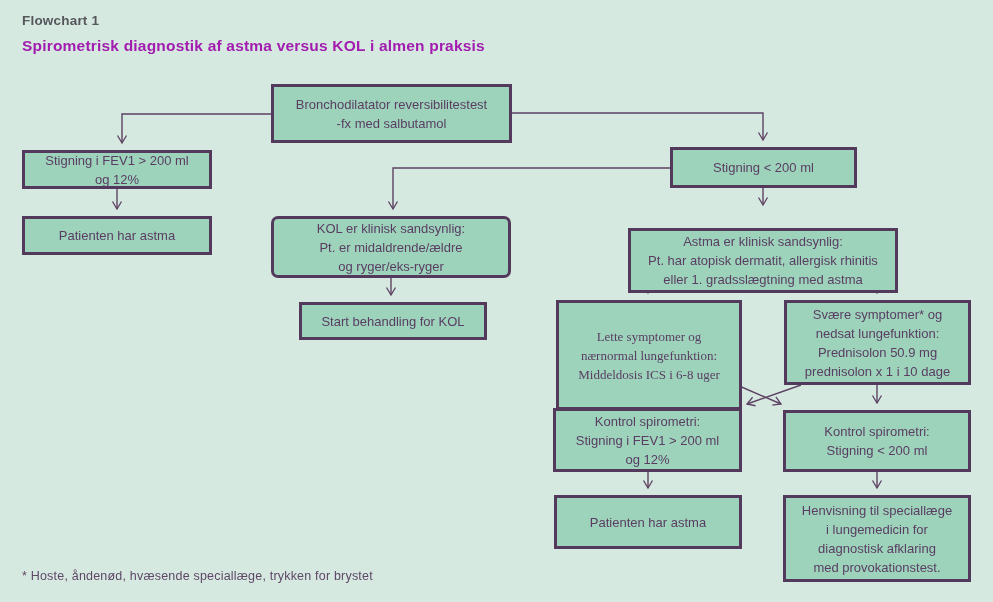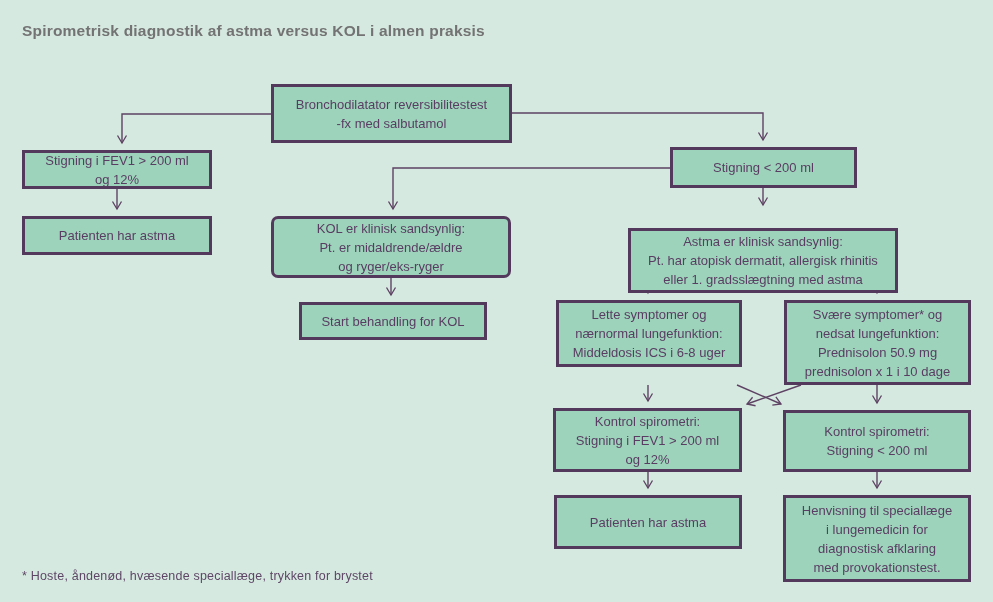--- a/index.html
+++ b/index.html
@@ -8,21 +8,21 @@
     width:993px;height:602px;
     background:#d6e9e0;
     font-family:"Liberation Sans","DejaVu Sans",sans-serif;
     overflow:hidden;
   }
   .hdr{position:absolute;left:22px;top:13px;}
   .hdr-label{
     font-size:13.5px;font-weight:bold;color:#55575c;letter-spacing:.2px;
   }
   .hdr-title{
-    margin-top:9px;font-size:15.5px;font-weight:bold;color:#737373;letter-spacing:.2px;
+    margin-top:9px;font-size:15.5px;font-weight:bold;color:#a21caf;letter-spacing:.2px;
   }
   .node{
     position:absolute;
     background:#9dd3bb;
     border:3px solid #533a5c;
     box-sizing:border-box;
     display:flex;align-items:center;justify-content:center;
     text-align:center;
     color:#593d62;
     font-size:13px;line-height:19px;
@@ -34,20 +34,21 @@
     position:absolute;left:22px;top:569px;
     font-size:12.5px;color:#5e4766;letter-spacing:.2px;
   }
 </style>
 </head>
 <body>
 
 <div class="stage">
 
   <div class="hdr">
+    <div class="hdr-label">Flowchart 1</div>
     <div class="hdr-title">Spirometrisk diagnostik af astma versus KOL i almen praksis</div>
   </div>
 
   <svg class="wires" viewBox="0 0 993 602">
     <defs>
       <marker id="arrow" viewBox="-9 -6 11 12" markerWidth="11" markerHeight="12" refX="0" refY="0" orient="auto" markerUnits="userSpaceOnUse">
         <path d="M -7.5 -4.5 L 0 0 L -7.5 4.5" fill="none" stroke="#5d4263" stroke-width="1.3"></path>
       </marker>
     </defs>
     <g fill="none" stroke="#5d4263" stroke-width="1.4">
@@ -81,21 +82,21 @@
   <div class="node" style="left:271px;top:216px;width:240px;height:62px;border-radius:7px;">KOL er klinisk sandsynlig:
 Pt. er midaldrende/ældre
 og ryger/eks-ryger</div>
 
   <div class="node" style="left:299px;top:302px;width:188px;height:27px;">Start behandling for KOL</div>
 
   <div class="node" style="left:628px;top:228px;width:270px;height:65px;">Astma er klinisk sandsynlig:
 Pt. har atopisk dermatit, allergisk rhinitis
 eller 1. gradsslægtning med astma</div>
 
-  <div class="node" style="left:556px;top:300px;width:186px;height:67px;">Lette symptomer og
+  <div class="node" style="left:556px;top:300px;width:186px;height:110px;font-family:Liberation Serif, serif;">Lette symptomer og
 nærnormal lungefunktion:
 Middeldosis ICS i 6-8 uger</div>
 
   <div class="node" style="left:784px;top:300px;width:187px;height:85px;">Svære symptomer* og
 nedsat lungefunktion:
 Prednisolon 50.9 mg
 prednisolon x 1 i 10 dage</div>
 
   <div class="node" style="left:553px;top:408px;width:189px;height:64px;">Kontrol spirometri:
 Stigning i FEV1 &gt; 200 ml

